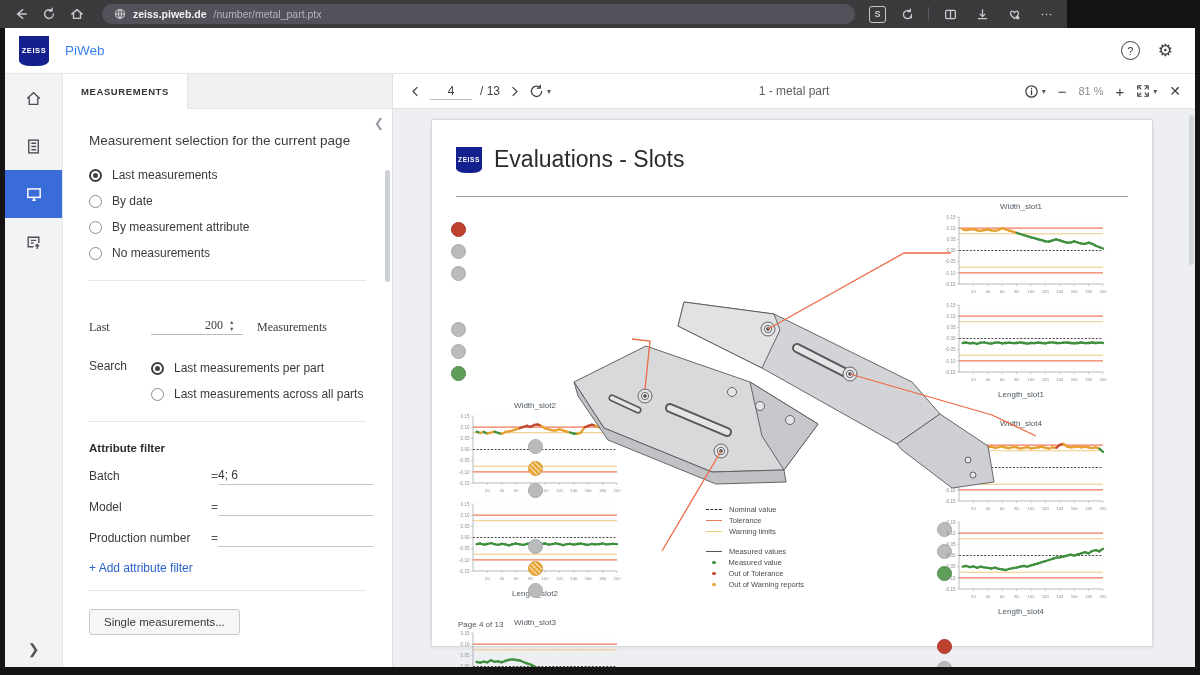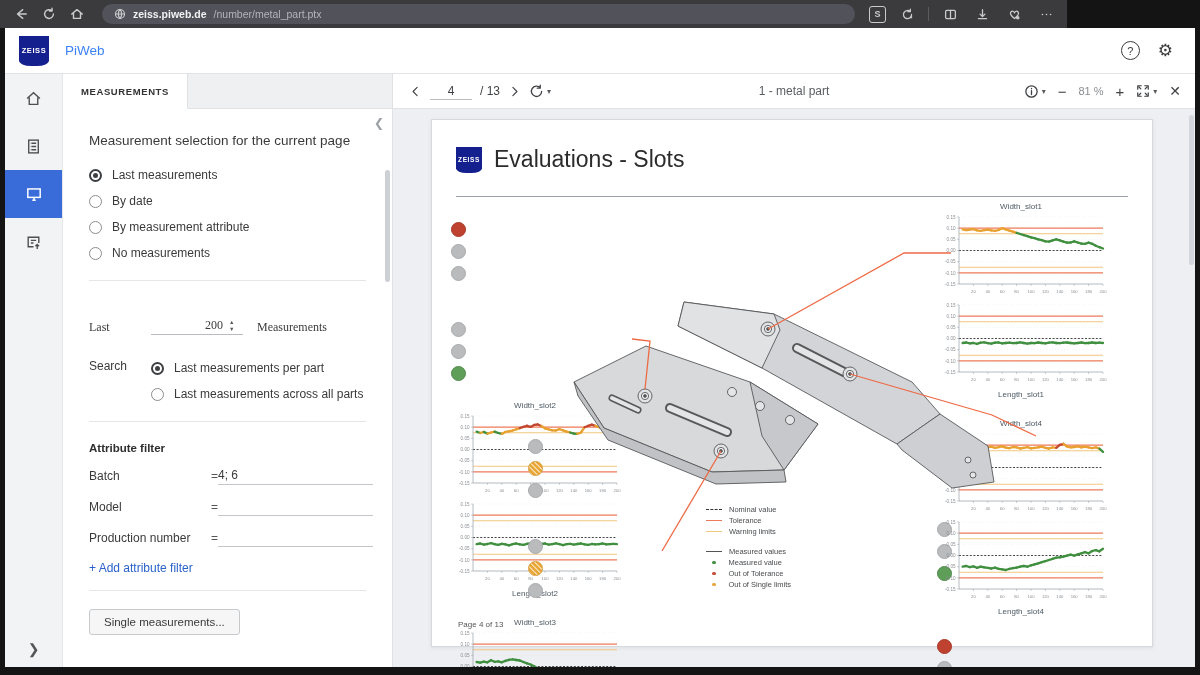--- a/index.html
+++ b/index.html
@@ -1197,21 +1197,21 @@
                 <div class="lg-row">
                   <span class="lg-dot green"></span>
                   <span>Measured value</span>
                 </div>
                 <div class="lg-row">
                   <span class="lg-dot red"></span>
                   <span>Out of Tolerance</span>
                 </div>
                 <div class="lg-row">
                   <span class="lg-dot orange"></span>
-                  <span>Out of Single limits</span>
+                  <span>Out of Warning reports</span>
                 </div>
               </div>
             <div class="rp-footer">Page 4 of 13</div>
           </div>
         </div>
       </section>
     </div>
   </div>
 </div>
 

